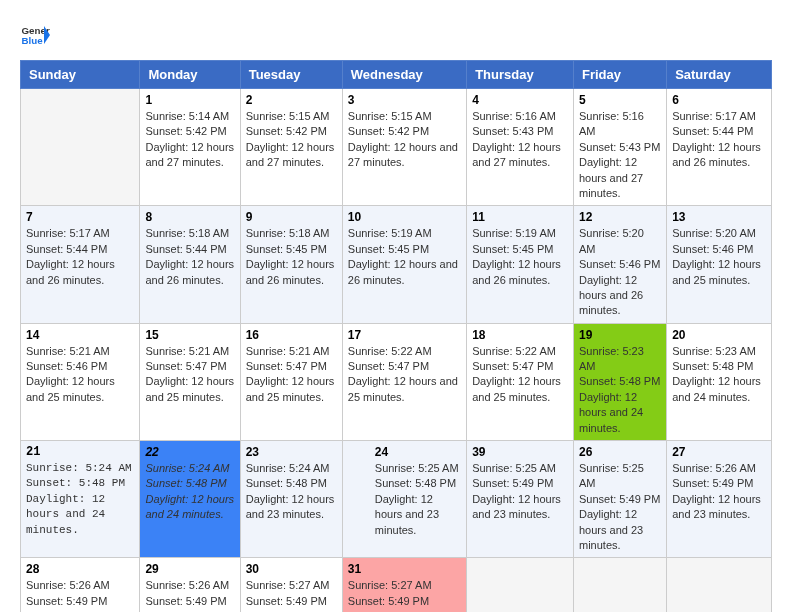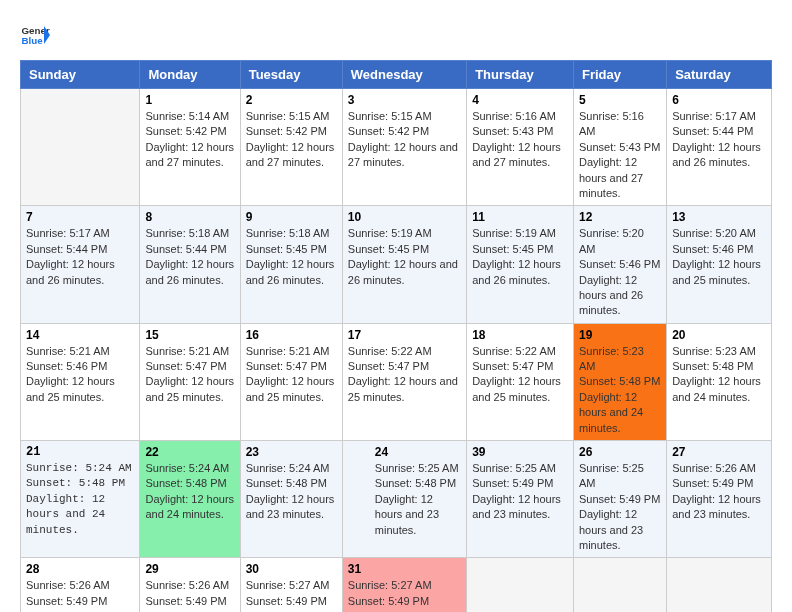--- a/index.html
+++ b/index.html
@@ -183,35 +183,35 @@
           <div class="cell-content">Sunrise: 5:21 AM<br>Sunset: 5:47 PM<br>Daylight: 12 hours and 25 minutes.</div>
         </td>
         <td style="background: rgb(255, 255, 255);">
           <span class="day-num">17</span>
           <div class="cell-content">Sunrise: 5:22 AM<br>Sunset: 5:47 PM<br>Daylight: 12 hours and 25 minutes.</div>
         </td>
         <td style="background: rgb(255, 255, 255);">
           <span class="day-num">18</span>
           <div class="cell-content">Sunrise: 5:22 AM<br>Sunset: 5:47 PM<br>Daylight: 12 hours and 25 minutes.</div>
         </td>
-        <td style="background: #f97316;">
+        <td style="background: #84cc16;">
           <span class="day-num">19</span>
           <div class="cell-content">Sunrise: 5:23 AM<br>Sunset: 5:48 PM<br>Daylight: 12 hours and 24 minutes.</div>
         </td>
         <td style="background: rgb(255, 255, 255);">
           <span class="day-num">20</span>
           <div class="cell-content">Sunrise: 5:23 AM<br>Sunset: 5:48 PM<br>Daylight: 12 hours and 24 minutes.</div>
         </td>
       </tr>
       <tr>
         <td style="background: rgb(240, 244, 251); font-family: Liberation Mono, monospace;">
           <span class="day-num">21</span>
           <div class="cell-content">Sunrise: 5:24 AM<br>Sunset: 5:48 PM<br>Daylight: 12 hours and 24 minutes.</div>
         </td>
-        <td style="background: #86efac;">
+        <td style="background: #3b82f6; font-style: italic;">
           <span class="day-num">22</span>
           <div class="cell-content">Sunrise: 5:24 AM<br>Sunset: 5:48 PM<br>Daylight: 12 hours and 24 minutes.</div>
         </td>
         <td style="background: rgb(240, 244, 251);">
           <span class="day-num">23</span>
           <div class="cell-content">Sunrise: 5:24 AM<br>Sunset: 5:48 PM<br>Daylight: 12 hours and 23 minutes.</div>
         </td>
         <td style="background: rgb(240, 244, 251); padding-left: 32px;">
           <span class="day-num">24</span>
           <div class="cell-content">Sunrise: 5:25 AM<br>Sunset: 5:48 PM<br>Daylight: 12 hours and 23 minutes.</div>

